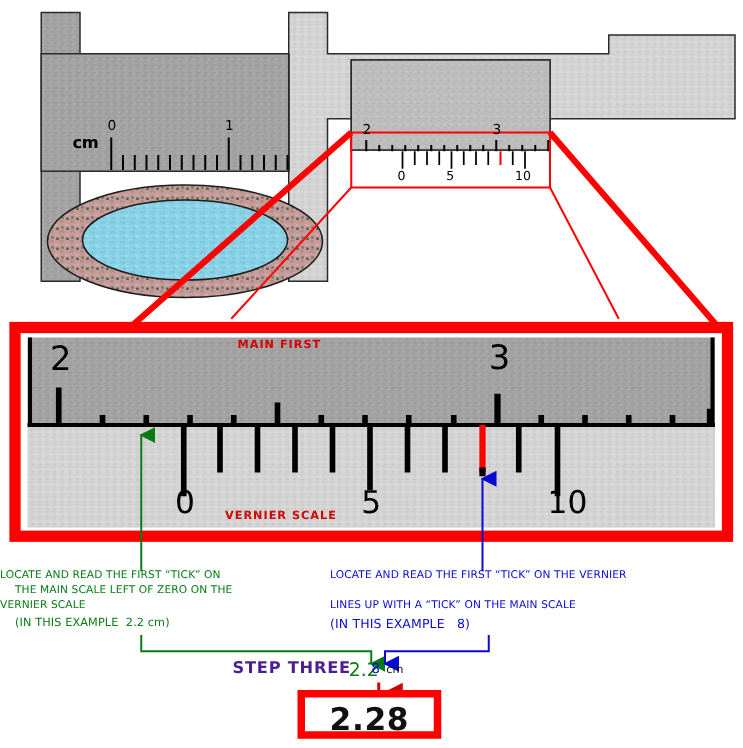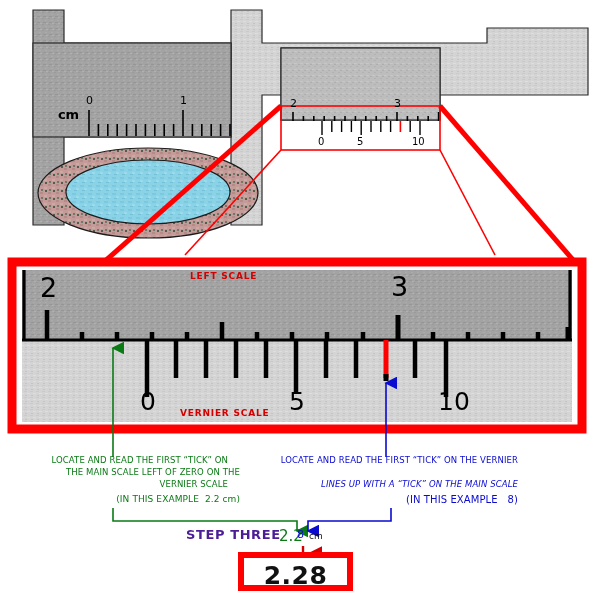--- a/index.html
+++ b/index.html
@@ -64,21 +64,21 @@
     font-size: 13px;
     font-weight: bold;
     letter-spacing: 0.6px;
   }
   .step-title.green { color: #0a7a15; }
   .step-title.blue  { color: #0a0ad0; }
   .step-title.black { color: #4c1d95; }
   .step-body {
     font-size: 8.5px;
     letter-spacing: 0.1px;
-    text-align: right;
+    text-align: left;
   }
   .step-body.green { color: #0a7a15; }
   .step-body.blue  { color: #0a0ad0; }
   .res-green { color:#0a7a15; font-size: 15px; }
   .res-blue  { color:#0a0ad0; font-size: 11px; }
   .res-cm    { color:#111111; font-size: 9px; }
   .final-box {
     position: absolute;
     box-sizing: border-box;
     border: 6px solid #fe0000;
@@ -306,36 +306,36 @@
   <div class="txt lbl-cm" style="left:58px; top:108px;">cm</div>
   <div class="txt lbl-num" style="left:86px; top:95px;">0</div>
   <div class="txt lbl-num" style="left:180px; top:95px;">1</div>
   <div class="txt lbl-num" style="left:290px; top:98px;">2</div>
   <div class="txt lbl-num" style="left:394px; top:98px;">3</div>
 
   <div class="txt lbl-num" style="left:318px; top:137px; font-size:10px;">0</div>
   <div class="txt lbl-num" style="left:357px; top:137px; font-size:10px;">5</div>
   <div class="txt lbl-num" style="left:412px; top:137px; font-size:10px;">10</div>
 
-  <div class="txt scale-cap" style="left:190px; top:272px;">LEFT SCALE</div>
+  <div class="txt scale-cap" style="left:190px; top:272px;">MAIN FIRST</div>
   <div class="txt scale-cap" style="left:180px; top:409px;">VERNIER SCALE</div>
 
   <div class="txt big-num" style="left:40px; top:274px;">2</div>
   <div class="txt big-num" style="left:391px; top:273px;">3</div>
   <div class="txt big-num-v" style="left:140px; top:389px;">0</div>
   <div class="txt big-num-v" style="left:289px; top:389px;">5</div>
   <div class="txt big-num-v" style="left:438px; top:389px;">10</div>
 
   <div class="txt step-body green" style="left:0px; top:456px; width:228px;">LOCATE AND READ THE FIRST “TICK” ON</div>
   <div class="txt step-body green" style="left:0px; top:468px; width:228px;padding-left:12px;">THE MAIN SCALE LEFT OF ZERO ON THE</div>
   <div class="txt step-body green" style="left:0px; top:480px; width:228px;">VERNIER SCALE</div>
   <div class="txt step-body green" style="left:0px; top:495px; width:228px; font-size:9px;padding-left:12px;">(IN THIS EXAMPLE  2.2 cm)</div>
 
   <div class="txt step-body blue" style="left:264px; top:456px; width:254px;">LOCATE AND READ THE FIRST “TICK” ON THE VERNIER</div>
-  <div class="txt step-body blue" style="left:264px; top:480px; width:254px;font-style:italic;">LINES UP WITH A “TICK” ON THE MAIN SCALE</div>
+  <div class="txt step-body blue" style="left:264px; top:480px; width:254px;">LINES UP WITH A “TICK” ON THE MAIN SCALE</div>
   <div class="txt step-body blue" style="left:264px; top:495px; width:254px; font-size:10px;">(IN THIS EXAMPLE   8)</div>
 
   <div class="txt step-title black" style="left:186px; top:528px;">STEP THREE</div>
   <div class="txt res-green" style="left:279px; top:529px;">2.2</div>
   <div class="txt res-blue" style="left:297px; top:529px;">8</div>
   <div class="txt res-cm" style="left:309px; top:532px;">cm</div>
 
   <div class="final-box" style="left:238px; top:552px; width:115px; height:39px;"></div>
   <div class="final-val" style="left:248px; top:561px; width:95px; text-align:center;">2.28 cm</div>
 

